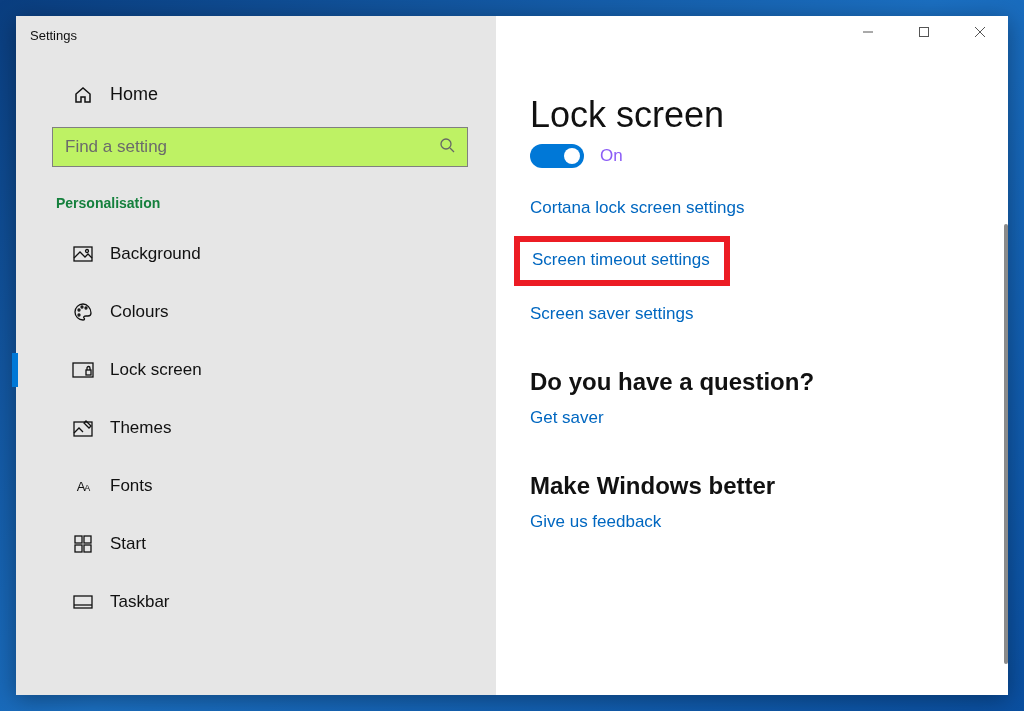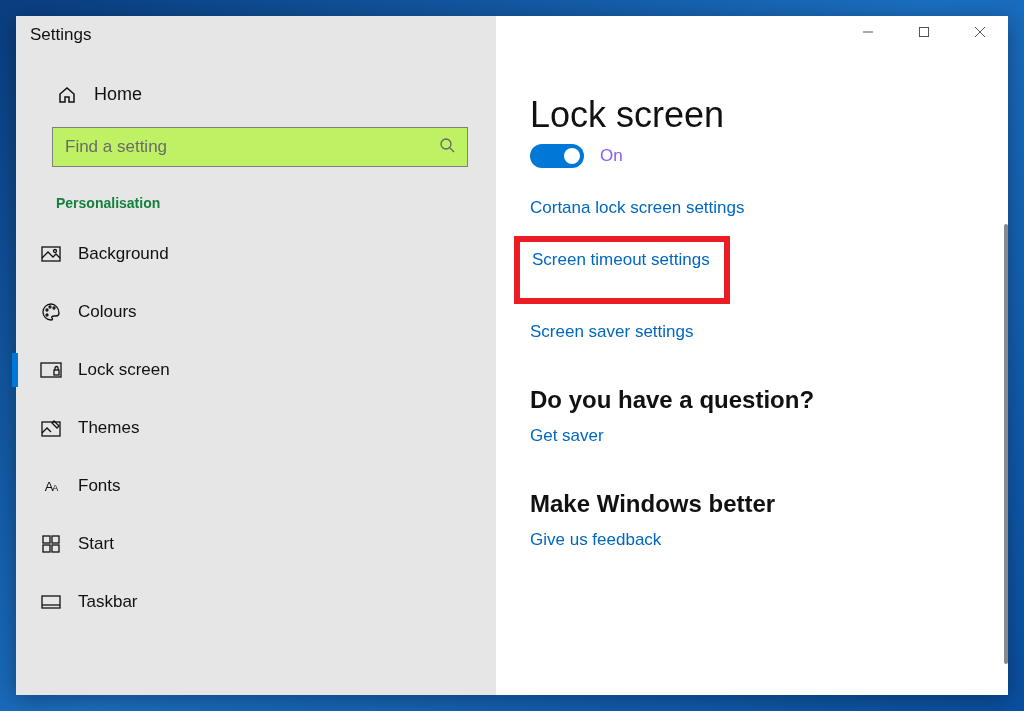--- a/index.html
+++ b/index.html
@@ -28,21 +28,21 @@
     flex-direction: row;
   }
   
   .titlebar {
     position: absolute;
     top: 0; left: 0; right: 0;
     height: 32px;
     display: flex;
     align-items: center;
     justify-content: space-between;
-    font-size: 17px;
+    font-size: 13px;
     color: #111;
     z-index: 5;
   }
   .titlebar .title-text {
     padding-left: 14px;
     padding-top: 6px;
   }
   .win-controls {
     display: flex;
     height: 32px;
@@ -91,36 +91,36 @@
     font-weight: 600;
     font-size: 14px;
     color: #15803d;
     padding: 14px 0 14px 40px;
   }
   .side-item {
     display: flex;
     align-items: center;
     gap: 16px;
     height: 58px;
-    padding-left: 24px;
+    padding-left: 40px;
     font-size: 17px;
     color: #111;
     cursor: pointer;
     position: relative;
   }
   .side-item.active::before {
     content: "";
     position: absolute;
     left: -4px;
     top: 12px;
     bottom: 12px;
     width: 6px;
     background: #0078d7;
   }
-  .side-icon { width: 22px; display:flex; justify-content:center; color:#222; }
+  .side-icon { width: 22px; display:flex; justify-content:center; color:#222;margin-left:16px; }
 
   
   .content {
     flex: 1;
     padding: 78px 40px 20px 34px;
     position: relative;
     overflow: hidden;
   }
   .page-title { font-size: 36px; font-weight: 300; color: #111; margin: 0 0 8px 0; }
   .sub-label { font-size: 17px; color: #111; margin: 6px 0 6px 0; }
@@ -137,21 +137,21 @@
   .link {
     color: #0067c0;
     font-size: 17px;
     margin: 8px 0 18px 0;
     display: inline-block;
     cursor: pointer;
   }
   .highlight-box {
     border: 6px solid #ec1c24;
     display: inline-block;
-    padding: 8px 14px 28px 12px;
+    padding: 8px 14px 10px 12px;
     margin: 0 0 10px -16px;
   }
   .highlight-box .link { margin: 0; }
   .section-h { font-size: 24px; font-weight:700; color:#111; margin: 26px 0 4px 0; }
   .scrollbar-thumb {
     position: absolute;
     right: 0;
     top: 208px;
     width: 4px;
     height: 440px;

